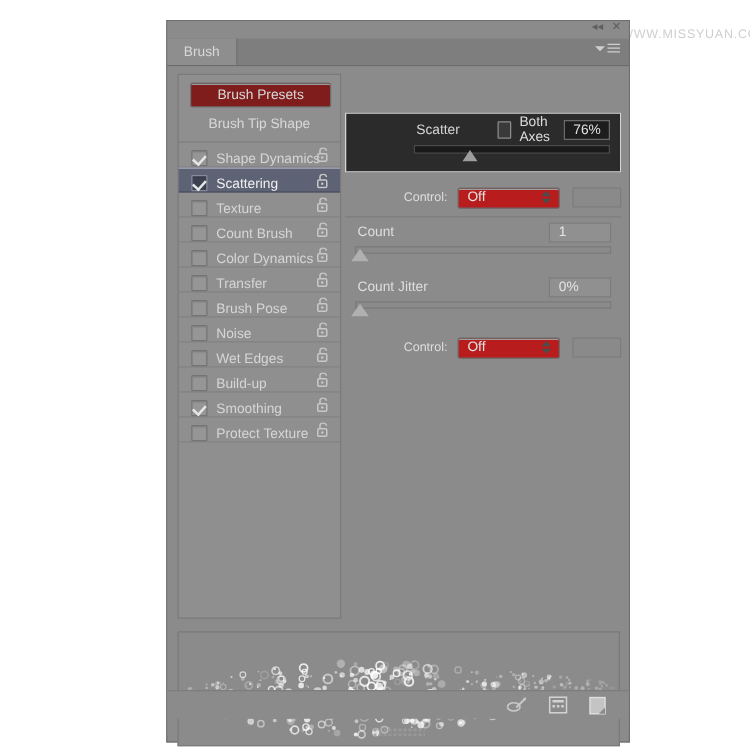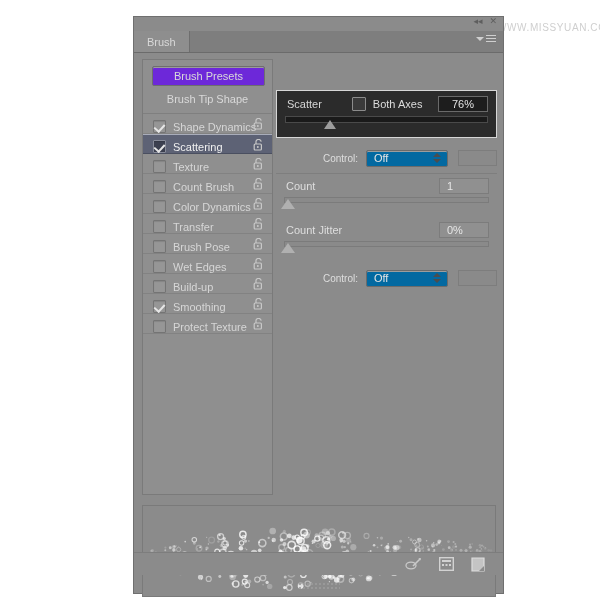--- a/index.html
+++ b/index.html
@@ -52,21 +52,21 @@
 
   .body-area{position:relative;height:535px;background:#8b8b8b;}
 
   
   .left-col{
     position:absolute;left:8px;top:6px;width:131px;height:436px;
     background:#8f8f8f;border:1px solid #7a7a7a;box-sizing:border-box;
   }
   .presets-wrap{padding:6px 9px 7px 9px;}
   .presets-btn{
-    width:100%;height:18px;background:#6d28d9;border:1px solid #6e6e6e;
+    width:100%;height:18px;background:#7f1d1d;border:1px solid #6e6e6e;
     border-radius:2px;color:#d9d9d9;font-size:11px;
     display:flex;align-items:center;justify-content:center;
     box-shadow:inset 0 1px 0 #9b9b9b;
   }
   .tipshape{
     height:20px;display:flex;justify-content:center;
     color:#d9d9d9;font-size:11px;border-bottom:1px solid #7f7f7f;
   }
   .opt-row{
     height:20px;display:flex;align-items:flex-end;padding-left:10px;
@@ -85,21 +85,21 @@
   }
   .opt-label{font-size:11px;color:#d6d6d6;}
   .opt-row.sel .opt-label{color:#f0f0f0;}
   .lock{position:absolute;right:8px;top:4px;width:11px;height:12px;}
 
   
   .right-col{position:absolute;left:142px;top:0px;width:221px;height:442px;}
 
   .scatter-block{
     position:absolute;left:0;top:37px;width:221px;height:48px;
-    background:#2b2b2b;border:1px solid #d6d6d6;box-sizing:border-box;
+    background:#2b2b2b;border:1px solid #d6d6d6;box-sizing:border-box;padding-left:46px;
   }
   .sc-row{height:25px;display:flex;align-items:center;padding:0 0 0 10px;}
   .sc-label{font-size:11px;color:#d5d5d5;}
   .sc-cbx{
     width:12px;height:12px;background:#3a3a3a;border:1px solid #8c8c8c;
     border-radius:1px;margin-left:30px;margin-right:7px;
   }
   .sc-axes{font-size:11px;color:#dcdcdc;}
   .sc-val{
     margin-left:auto;margin-right:8px;width:50px;height:16px;
@@ -112,21 +112,21 @@
     position:absolute;top:4px;width:0;height:0;
     border-left:6px solid transparent;border-right:6px solid transparent;
     border-bottom:9px solid #9d9d9d;
   }
 
   .ctrl-row{
     position:absolute;left:0;width:221px;height:26px;display:flex;align-items:center;
   }
   .ctrl-label{font-size:10px;color:#dedede;width:110px;text-align:right;padding-right:8px;box-sizing:border-box;}
   .select{
-    width:100px;height:17px;background:#0369a1;border:1px solid #6b6b6b;border-radius:2px;
+    width:100px;height:17px;background:#b91c1c;border:1px solid #6b6b6b;border-radius:2px;
     display:flex;align-items:center;padding-left:7px;color:#e4e4e4;font-size:11px;
     position:relative;box-sizing:border-box;box-shadow:inset 0 1px 0 #9d9d9d;
   }
   .stepper{position:absolute;right:6px;top:2px;display:flex;flex-direction:column;gap:2px;}
   .stepper .up{width:0;height:0;border-left:4px solid transparent;border-right:4px solid transparent;border-bottom:4px solid #4d4d4d;}
   .stepper .dn{width:0;height:0;border-left:4px solid transparent;border-right:4px solid transparent;border-top:4px solid #4d4d4d;}
   .ghost-box{width:48px;height:16px;margin-left:10px;background:#8a8a8a;border:1px solid #7d7d7d;box-sizing:border-box;}
 
   .slider-group{position:absolute;left:0;width:221px;}
   .sg-head{height:22px;display:flex;align-items:center;padding:0 8px 0 10px;}
@@ -268,20 +268,31 @@
               <svg width="11" height="12" viewBox="0 0 11 12">
                 <path d="M3 5 V3.4 A2.4 2.4 0 0 1 8.2 2.6" fill="none" stroke="#c8c8c8" stroke-width="1.2"></path>
                 <rect x="1.2" y="5" width="7.2" height="6" rx="1" fill="none" stroke="#c8c8c8" stroke-width="1.2"></rect>
                 <circle cx="4.8" cy="8" r="1" fill="#c8c8c8"></circle>
               </svg>
             </span>
           </div>
           <div class="opt-row">
             <span class="cbx"></span>
             <span class="opt-label">Brush Pose</span>
+            <span class="lock">
+              <svg width="11" height="12" viewBox="0 0 11 12">
+                <path d="M3 5 V3.4 A2.4 2.4 0 0 1 8.2 2.6" fill="none" stroke="#c8c8c8" stroke-width="1.2"></path>
+                <rect x="1.2" y="5" width="7.2" height="6" rx="1" fill="none" stroke="#c8c8c8" stroke-width="1.2"></rect>
+                <circle cx="4.8" cy="8" r="1" fill="#c8c8c8"></circle>
+              </svg>
+            </span>
+          </div>
+          <div class="opt-row">
+            <span class="cbx"></span>
+            <span class="opt-label">Noise</span>
             <span class="lock">
               <svg width="11" height="12" viewBox="0 0 11 12">
                 <path d="M3 5 V3.4 A2.4 2.4 0 0 1 8.2 2.6" fill="none" stroke="#c8c8c8" stroke-width="1.2"></path>
                 <rect x="1.2" y="5" width="7.2" height="6" rx="1" fill="none" stroke="#c8c8c8" stroke-width="1.2"></rect>
                 <circle cx="4.8" cy="8" r="1" fill="#c8c8c8"></circle>
               </svg>
             </span>
           </div>
           <div class="opt-row">
             <span class="cbx"></span>

